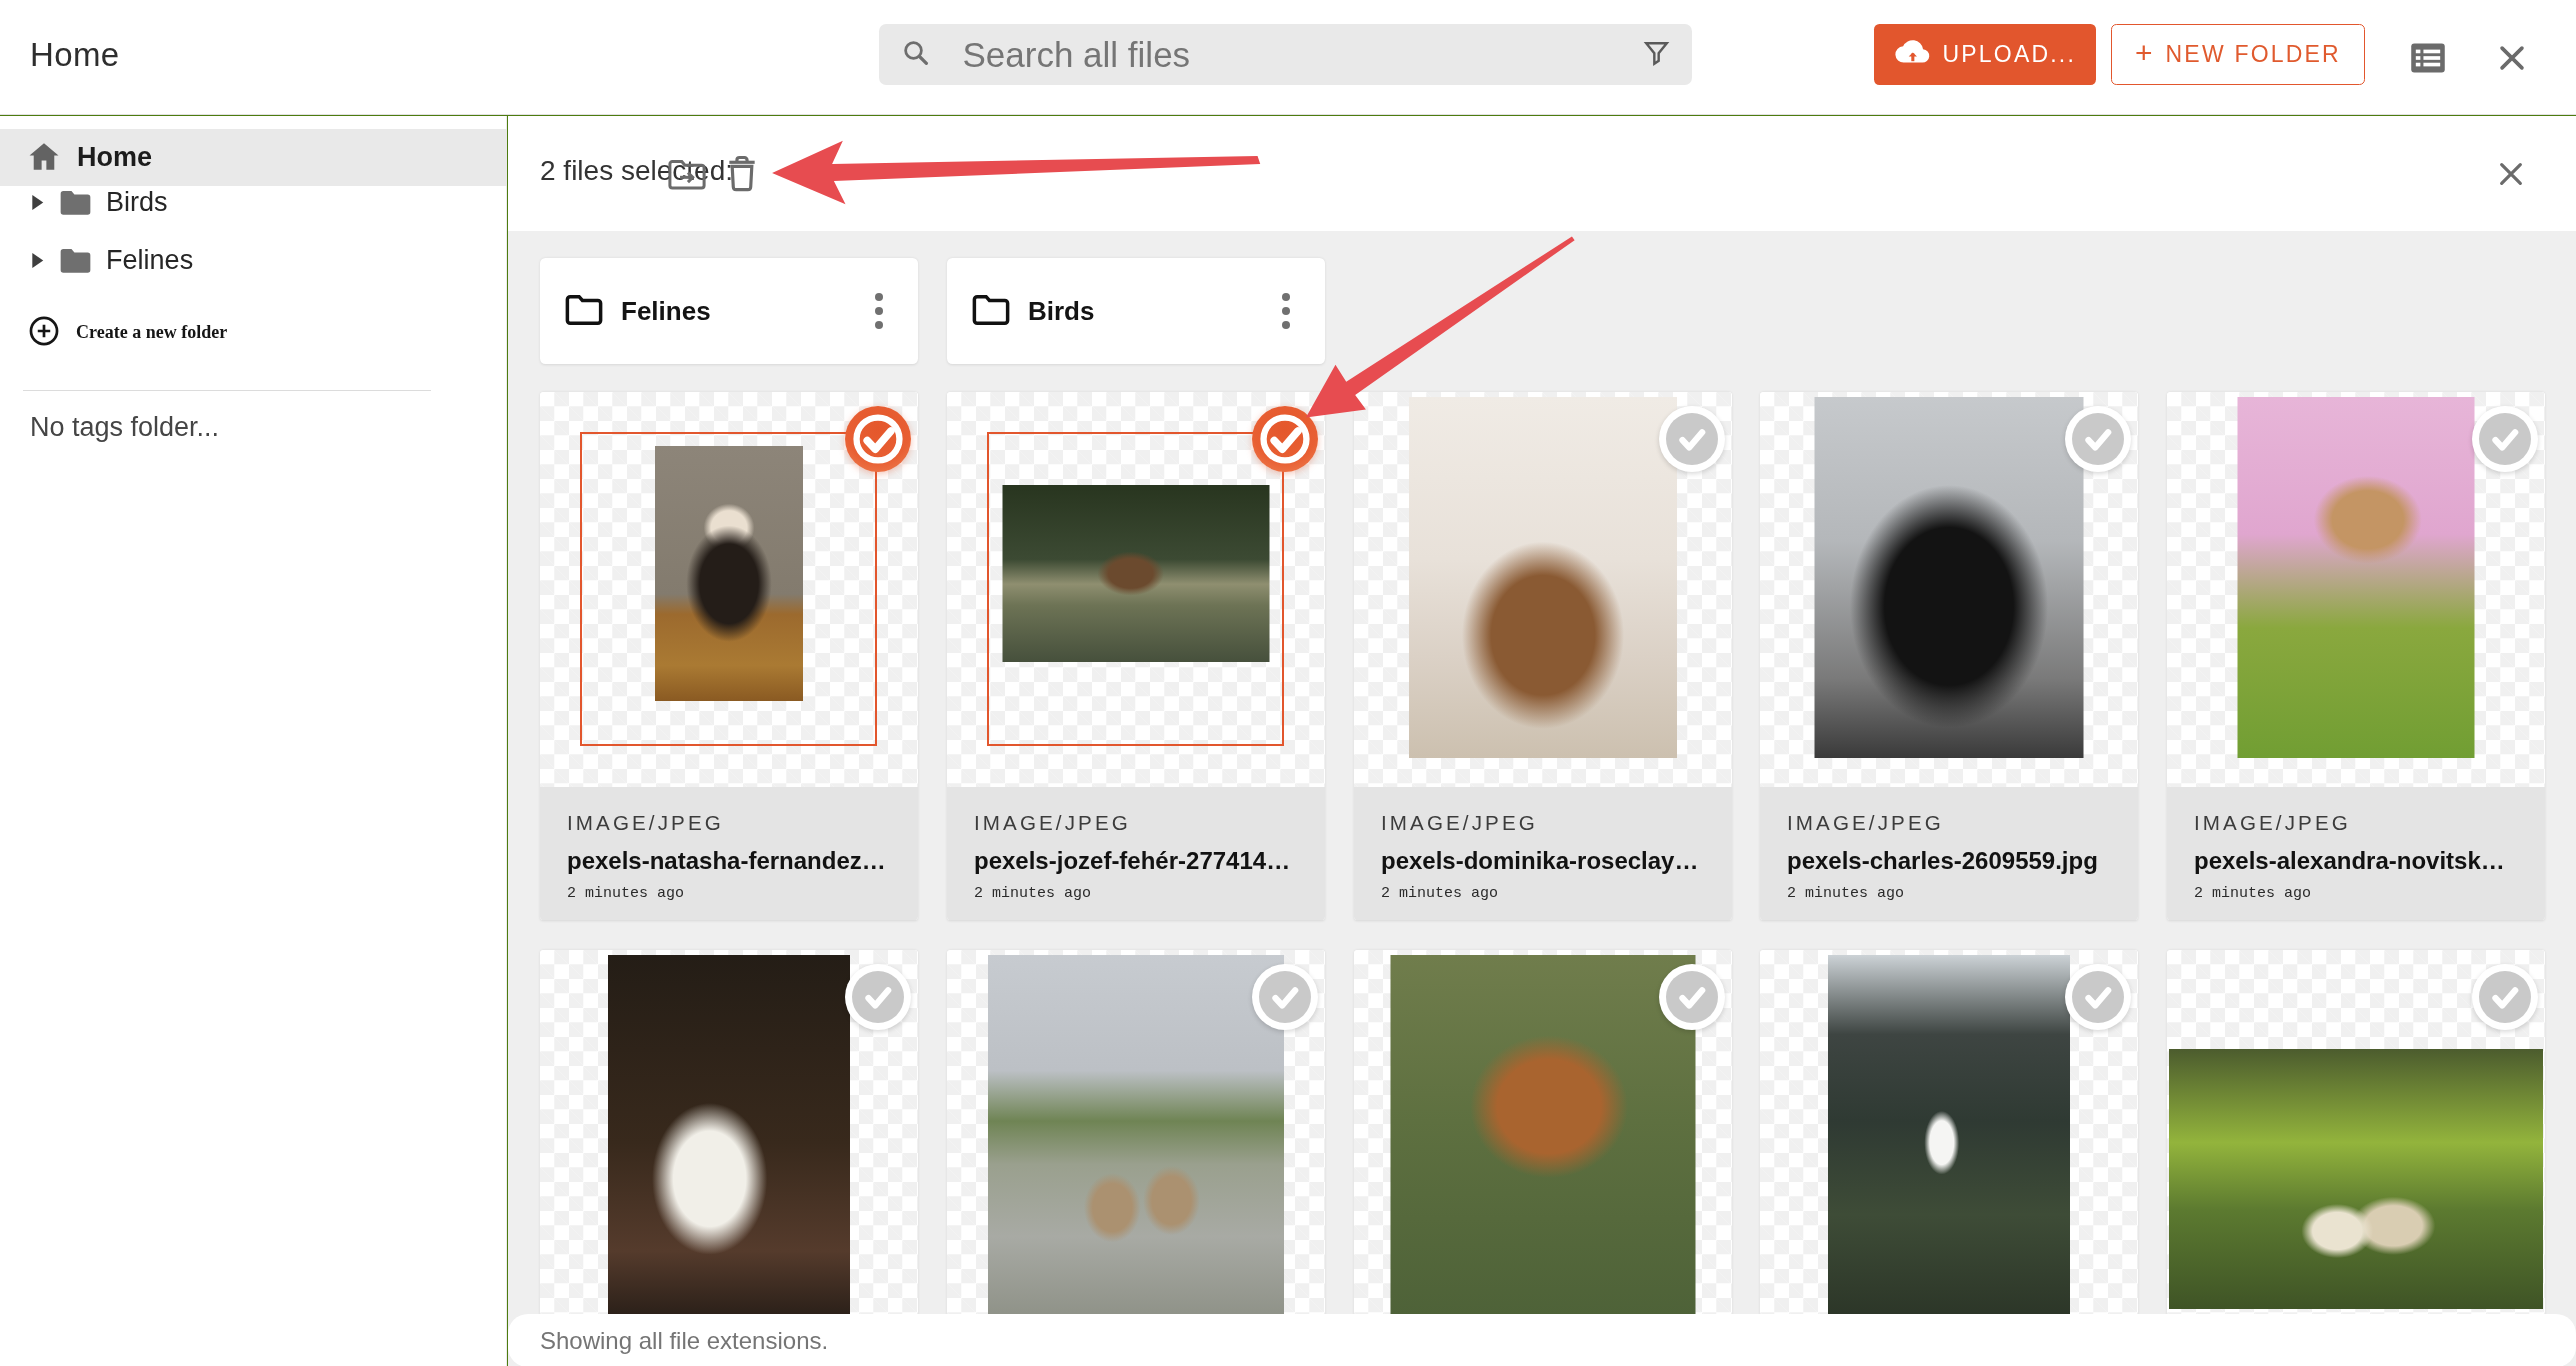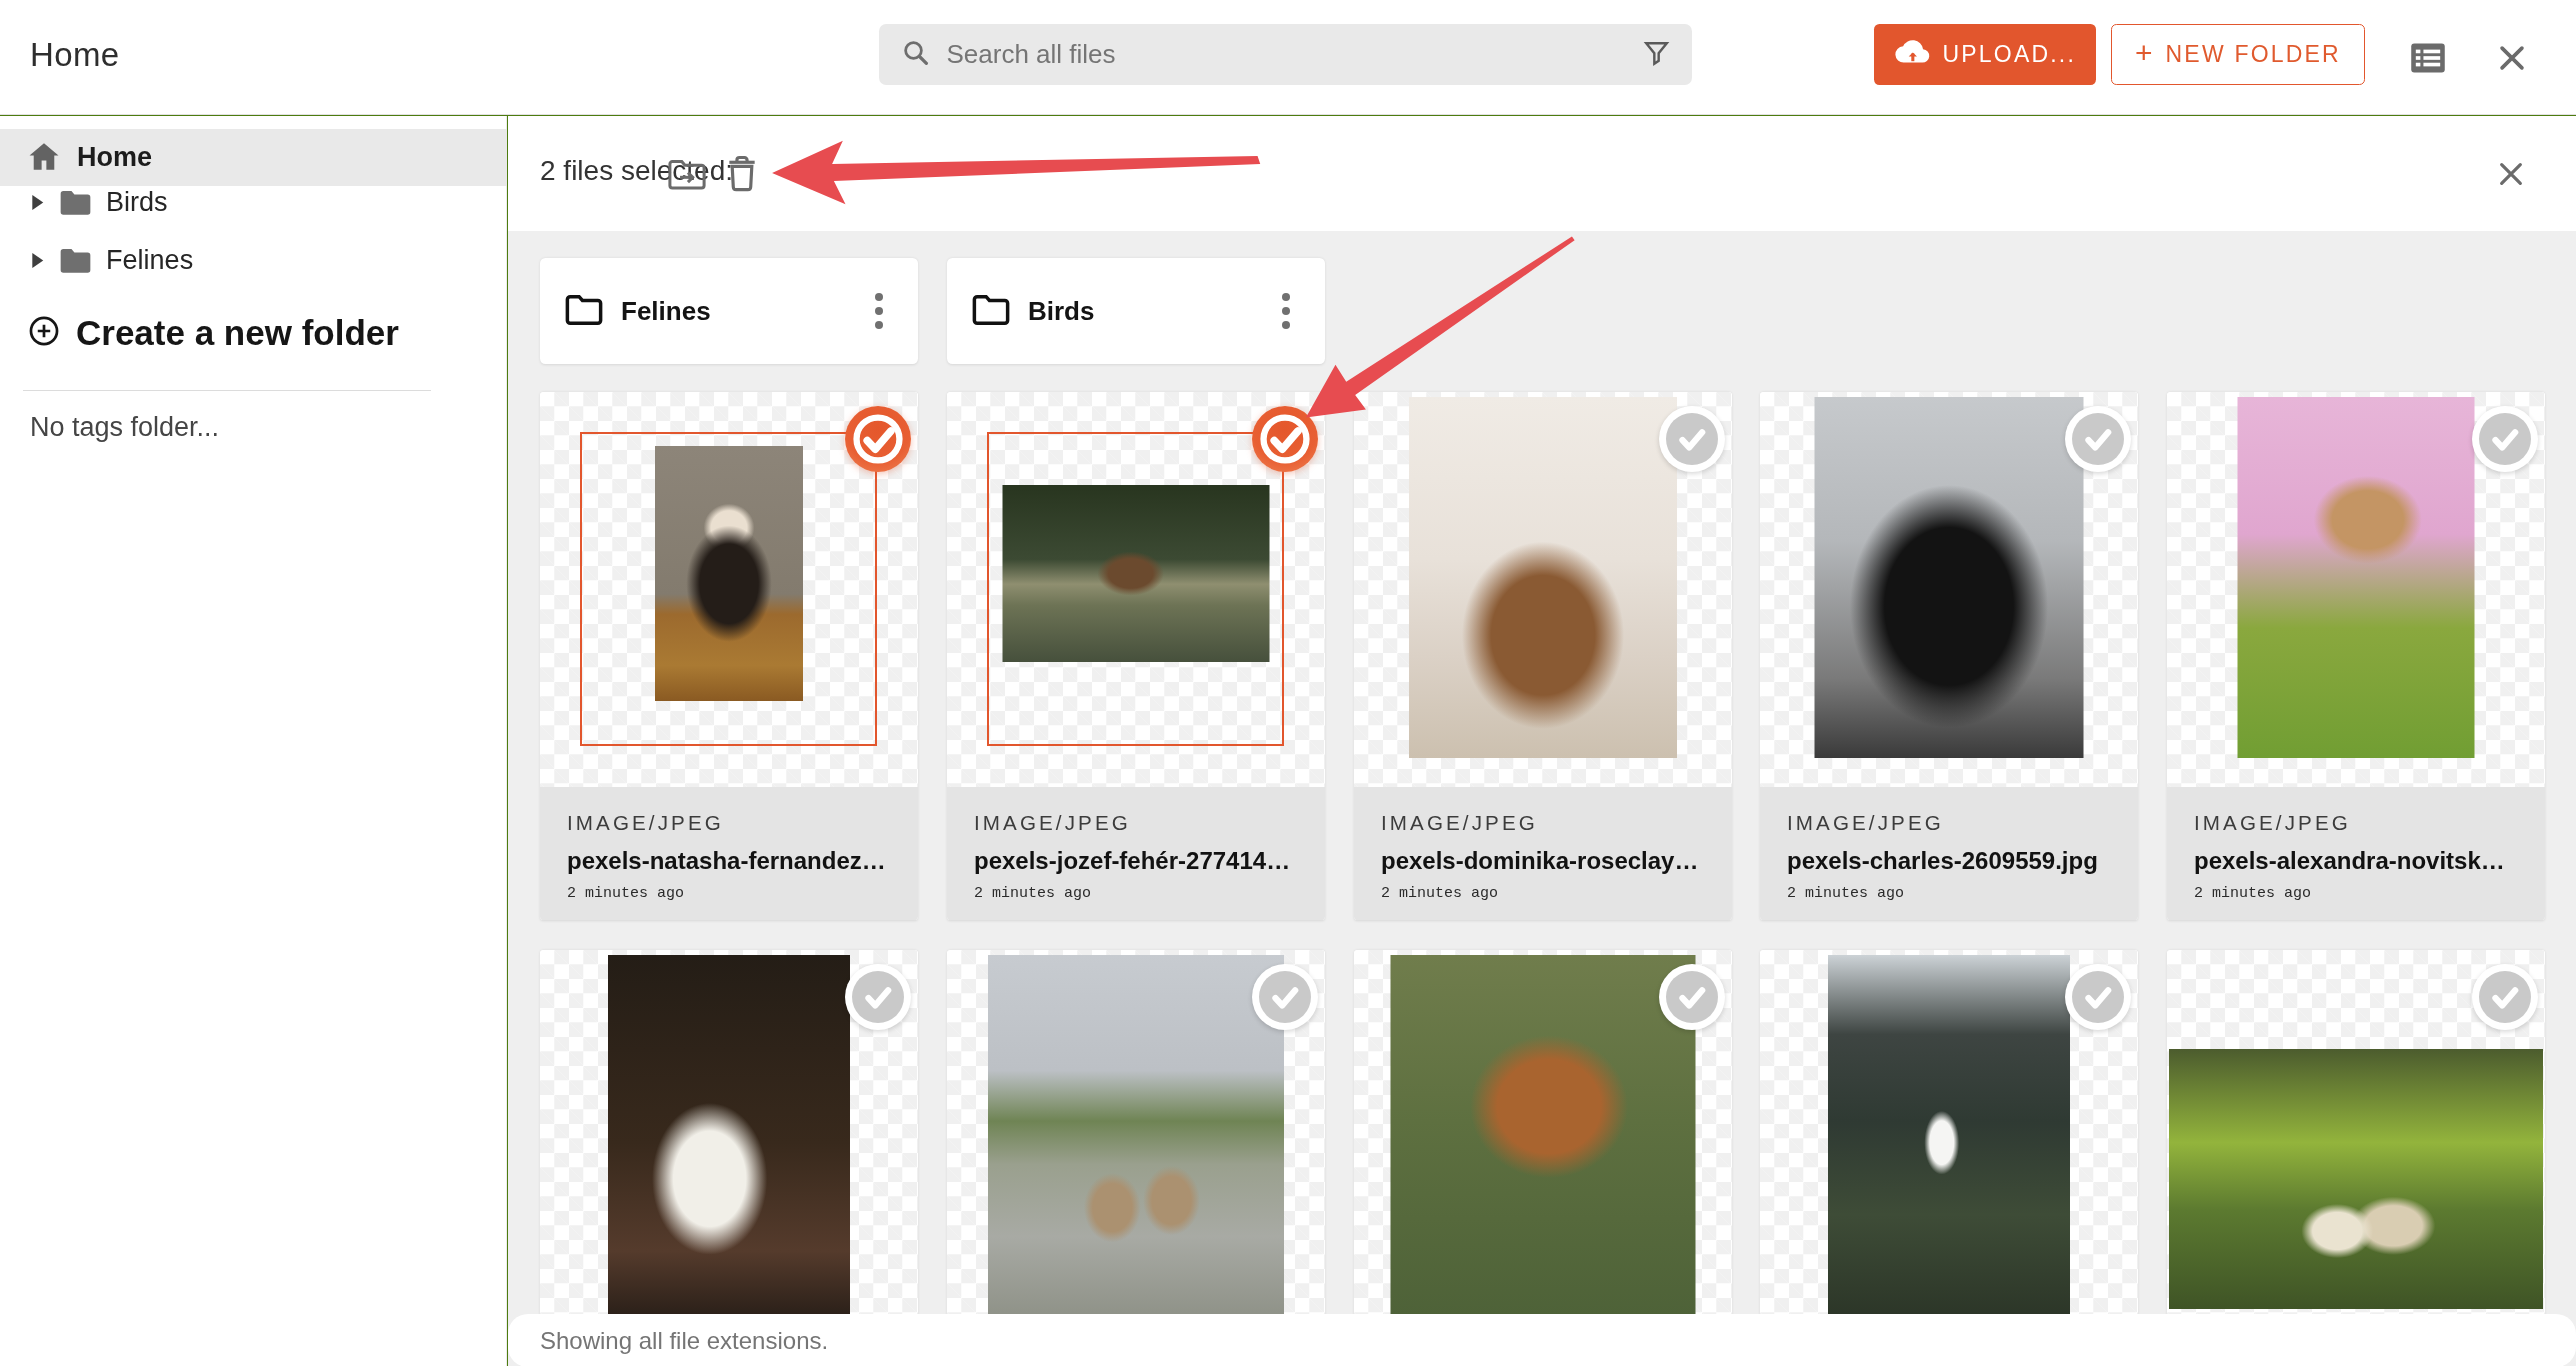--- a/index.html
+++ b/index.html
@@ -4,39 +4,39 @@
 <style>
   * { margin:0; padding:0; box-sizing:border-box; }
   html,body { background:#fff; }
   body { font-family:"Liberation Sans", sans-serif; }
   .app { position:relative; width:2576px; height:1367px; background:#4d7c0f; overflow:hidden; }
 
   
   .topbar { position:absolute; left:0; top:0; width:2576px; height:115px; background:#fff; border-bottom:0.9px solid #e2e2e2; z-index:5; }
   .page-title { position:absolute; left:30px; top:36px; font-size:33px; color:#2e2e2e; letter-spacing:0.4px; }
   .searchbar { position:absolute; left:879px; top:24px; width:813px; height:61px; background:#e9e9e9; border-radius:7.2px; display:flex; align-items:center; padding:0 21.5px; }
-  .searchbar .placeholder { font-size:26px; color:#757575; margin-left:16px; flex:1; }
+  .searchbar .placeholder { font-size:35px; color:#757575; margin-left:32px; flex:1; }
   .btn-upload { position:absolute; left:1874px; top:24px; width:222px; height:61px; background:#e2562d; border-radius:5.4px; display:flex; align-items:center; justify-content:center; gap:12.5px; color:#fff; font-size:23px; letter-spacing:2.2px; cursor:pointer; }
   .btn-newfolder { position:absolute; left:2111px; top:24px; width:254px; height:61px; border:1.8px solid #e2562d; border-radius:5.4px; display:flex; align-items:center; justify-content:center; gap:10.7px; color:#e05a2e; font-size:23px; letter-spacing:2.2px; background:#fff; cursor:pointer; }
   .icon-btn { position:absolute; display:flex; align-items:center; justify-content:center; cursor:pointer; }
   .topbar-list { left:2406px; top:38px; width:43px; height:39px; }
   .topbar-close { left:2490px; top:38px; width:43px; height:39px; }
 
   
   .sidebar { position:absolute; left:0; top:116px; width:507px; height:1251px; background:#fff; border-right:0.9px solid #ececec; z-index:2; }
   .side-home { position:absolute; left:0; top:13.4px; width:507px; height:57px; background:#e9e9e9; display:flex; align-items:center; padding-left:28px; gap:17px; cursor:pointer; }
   .side-home .lbl { font-size:27px; font-weight:bold; color:#1c1c1c; }
   .tree-item { position:absolute; left:0; width:507px; height:43px; display:flex; align-items:center; padding-left:32px; cursor:pointer; }
   .tree-birds { top:65px; }
   .tree-felines { top:123px; }
   .tree-item .caret { width:14.3px; display:flex; }
   .tree-item .foldr { margin-left:12.5px; display:flex; }
   .tree-item .lbl { margin-left:14.3px; font-size:27px; color:#262626; }
   .side-create { position:absolute; left:0; top:193px; width:507px; height:47px; display:flex; align-items:center; padding-left:27px; gap:15px; cursor:pointer; }
-  .side-create .lbl { font-size:35px; font-weight:bold; color:#161616; }
+  .side-create .lbl { font-size:18px; font-weight:bold; color:#161616;font-family:Liberation Serif, serif; }
   .side-divider { position:absolute; left:23px; top:274px; width:408px; height:0; border-top:1.8px solid #dcdcdc; }
   .side-notags { position:absolute; left:30px; top:296px; font-size:27px; color:#454545; }
 
   
   .content { position:absolute; left:508px; top:116px; width:2068px; height:1251px; background:#efefef; }
   .sel-toolbar { position:absolute; left:0; top:0; width:2068px; height:115px; background:#fff; z-index:3; }
   .sel-text { position:absolute; left:32px; top:39px; font-size:28px; color:#333; }
   .tb-move { left:157px; top:36px; width:43px; height:43px; }
   .tb-trash { left:212px; top:36px; width:43px; height:43px; }
   .tb-close { left:1983px; top:38px; width:39px; height:39px; }

